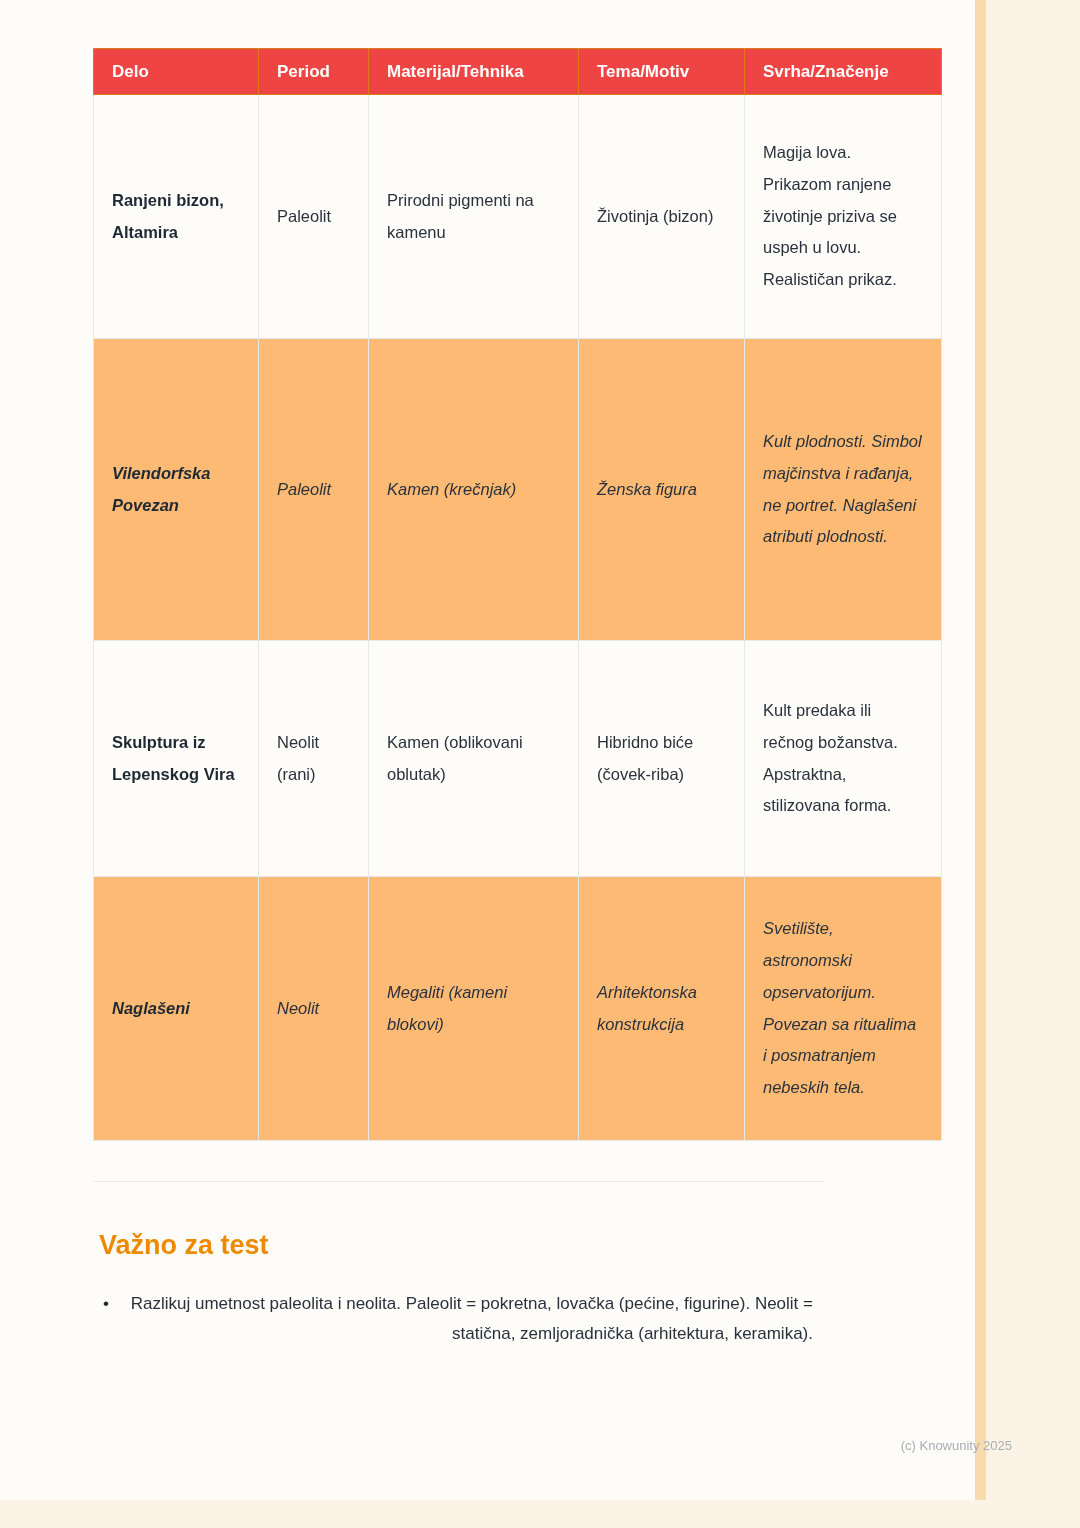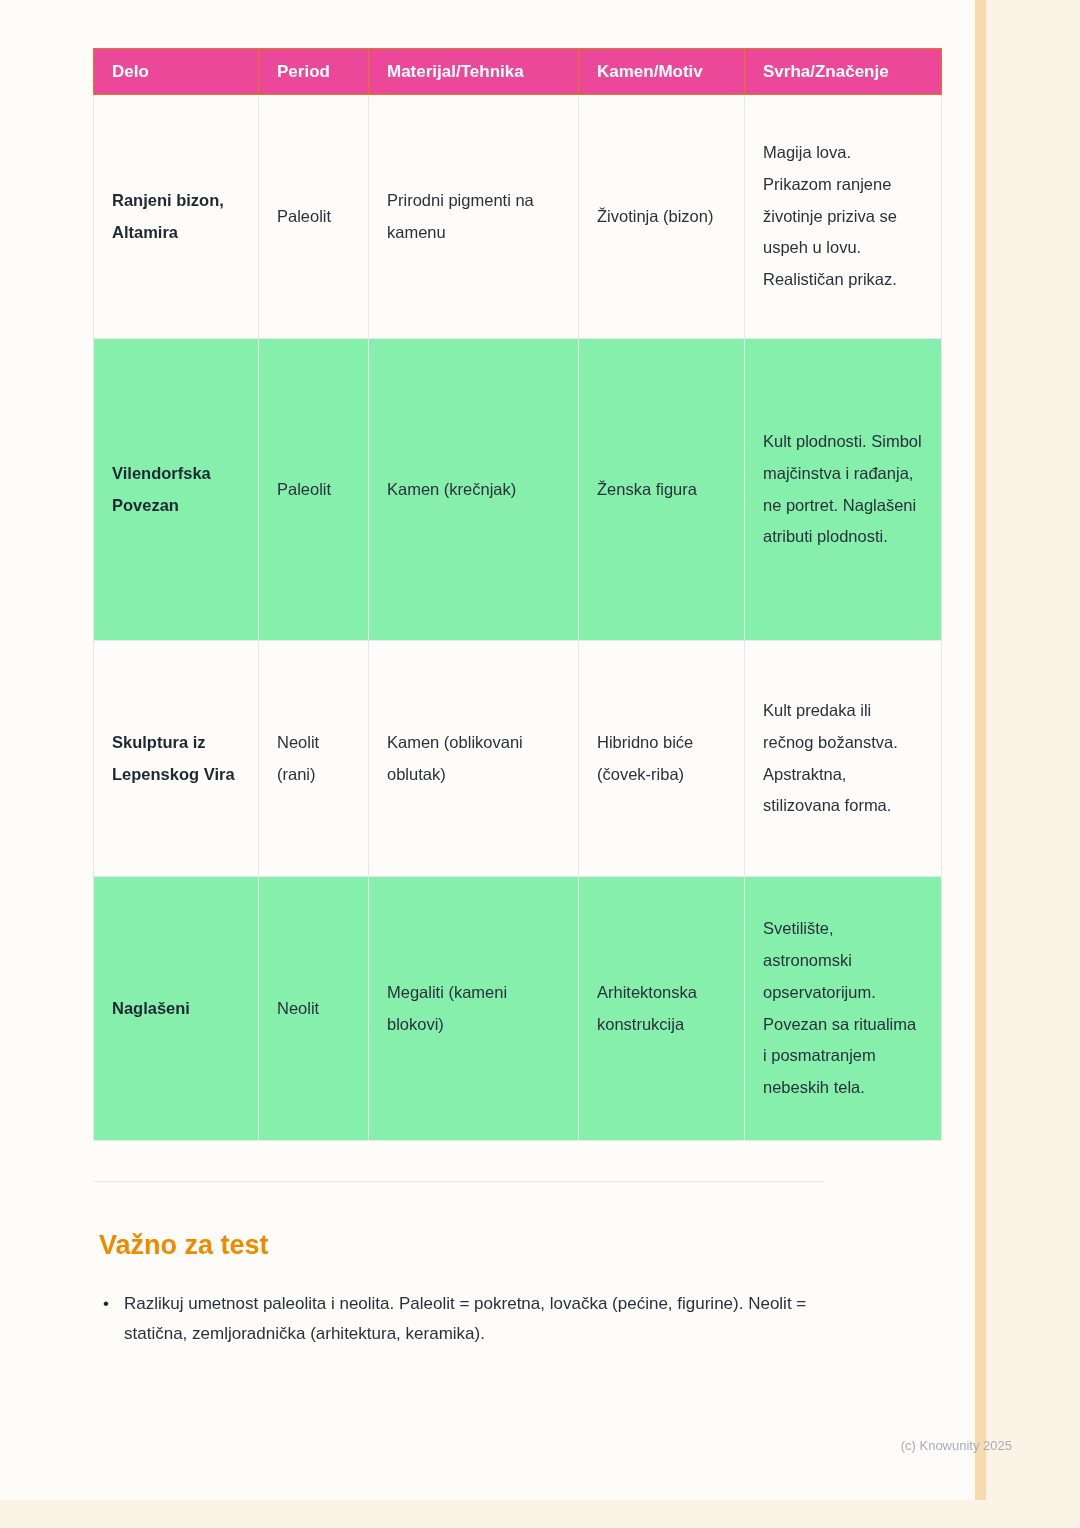--- a/index.html
+++ b/index.html
@@ -39,21 +39,21 @@
     border-collapse: collapse;
     table-layout: fixed;
     width: 848px;
   }
   col.c-delo      { width: 165px; }
   col.c-period    { width: 110px; }
   col.c-materijal { width: 210px; }
   col.c-tema      { width: 166px; }
   col.c-svrha     { width: 197px; }
   .art-table th {
-    background: #ec4899;
+    background: #ef4444;
     color: #FFFFFF;
     font-size: 17px;
     font-weight: 700;
     text-align: left;
     padding: 12px 18px;
     height: 46px;
     box-sizing: border-box;
     border: 1px solid #DC7C15;
     vertical-align: middle;
   }
@@ -61,21 +61,22 @@
     border: 1px solid #E6E8EB;
     padding: 20px 18px;
     font-size: 16.5px;
     line-height: 1.92;
     vertical-align: middle;
     box-sizing: border-box;
     color: #29323C;
     word-wrap: break-word;
   }
   .art-table tr.striped td {
-    background: #86efac;
+    background: #fdba74;
+    font-style: italic;
   }
   .art-table td.cell-delo {
     font-weight: 700;
     color: #1F2933;
   }
   tr.r1 td { height: 244px; }
   tr.r2 td { height: 302px; }
   tr.r3 td { height: 236px; }
   tr.r4 td { height: 264px; }
   .divider {
@@ -88,20 +89,21 @@
     margin: 48px 0 0 6px;
     font-size: 27px;
     font-weight: 700;
     color: #EE8A00;
   }
   ul.notes {
     margin: 28px 17px 0 0;
     padding: 0;
     list-style: none;
     max-width: 720px;
+    text-align: right;
   }
   ul.notes li {
     position: relative;
     padding-left: 31px;
     margin-bottom: 16px;
     font-size: 17px;
     line-height: 1.78;
     color: #29323C;
   }
   ul.notes li::before {
@@ -139,21 +141,21 @@
         <col class="c-period">
         <col class="c-materijal">
         <col class="c-tema">
         <col class="c-svrha">
     </colgroup>
     <thead>
       <tr>
         <th>Delo</th>
         <th>Period</th>
         <th>Materijal/Tehnika</th>
-        <th>Kamen/Motiv</th>
+        <th>Tema/Motiv</th>
         <th>Svrha/Značenje</th>
       </tr>
     </thead>
     <tbody>
       <tr class="r1">
         <td class="cell-delo">Ranjeni bizon, Altamira</td>
         <td>Paleolit</td>
         <td>Prirodni pigmenti na kamenu</td>
         <td>Životinja (bizon)</td>
         <td>Magija lova. Prikazom ranjene životinje priziva se uspeh u lovu. Realističan prikaz.</td>

